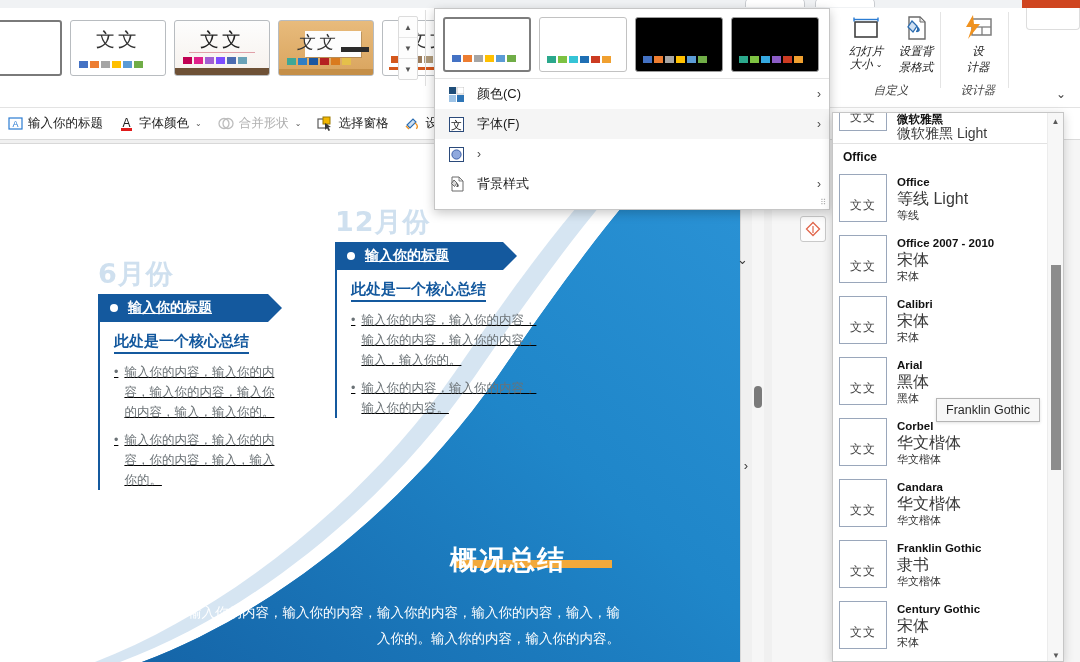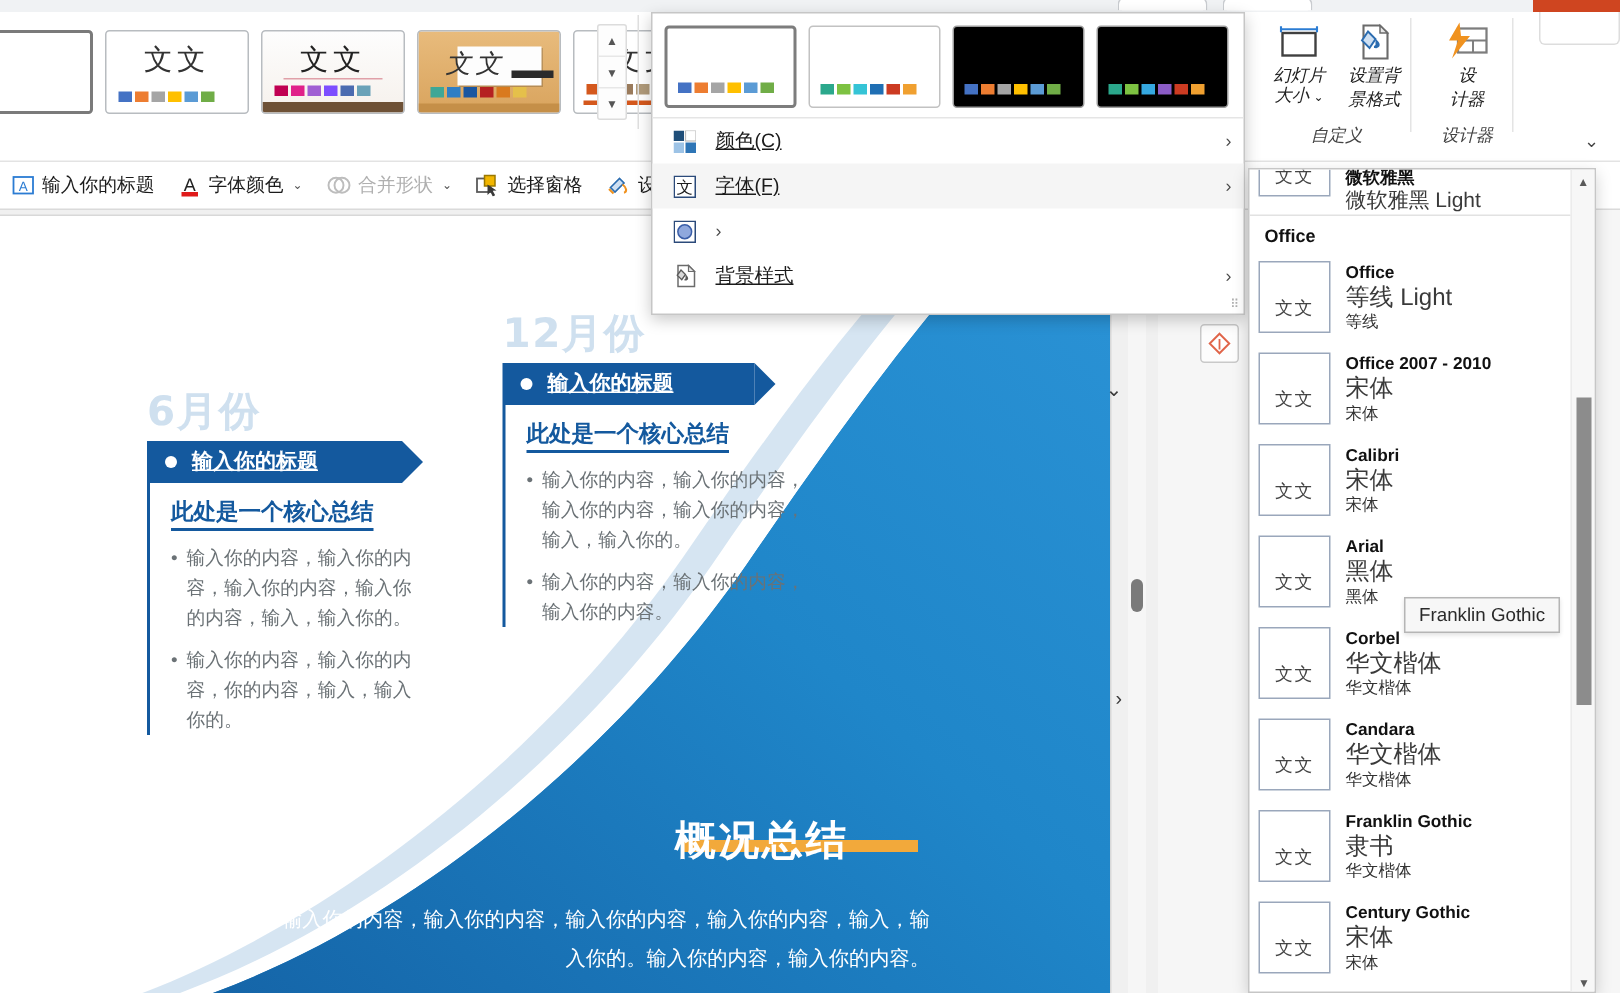--- a/index.html
+++ b/index.html
@@ -135,21 +135,21 @@
   .banner {
     position: relative; height: 28px; background: #14599e; color: #fff;
     display: flex; align-items: center; padding-left: 12px; font-size: 14px; font-weight: bold; text-decoration: underline;
   }
   .banner .dot { width: 8px; height: 8px; border-radius: 50%; background: #fff; margin-right: 10px; flex: 0 0 auto; }
   .banner .arrow {
     position: absolute; right: -14px; top: 0; width: 0; height: 0;
     border-top: 14px solid transparent; border-bottom: 14px solid transparent;
     border-left: 14px solid #14599e;
   }
-  .col-body { border-left: 2px solid #14599e; padding: 10px 0 0 14px; }
+  .col-body { border-left: 2px solid #14599e; padding: 10px 0 0 14px; text-decoration: underline; }
   .col-head {
     font-size: 15px; font-weight: bold; color: #14599e; margin-bottom: 8px;
     border-bottom: 2px solid #14599e; display: inline-block; padding-bottom: 1px;
   }
   .col-li { display: flex; font-size: 12.5px; color: #6b7276; line-height: 20px; margin-bottom: 8px; }
   .col-li .b { margin-right: 6px; color: #6b7276; }
 
   
   .summary-title {
     position: absolute; font-size: 27px; font-weight: bold; color: #ffffff; letter-spacing: 2px;
@@ -185,21 +185,21 @@
   .mthumb.dark { background: #000; border: 1px solid #9d9d9d; }
   .mthumb .sw { position: absolute; left: 7px; bottom: 8px; display: flex; gap: 2px; }
   .mthumb .sw i { width: 9px; height: 7px; display: block; }
   .menu-sep { height: 1px; background: #e5e5e5; margin: 0 0 0 0; }
   .menu-row {
     height: 30px; display: flex; align-items: center; padding: 0 8px 0 12px;
     font-size: 13px; color: #1b1b1b; cursor: default;
   }
   .menu-row.hl { background: #f5f5f5; }
   .menu-row .mi { width: 18px; height: 18px; margin-right: 12px; display:flex; align-items:center; justify-content:center; }
-  .menu-row .mtext { flex: 1; text-decoration: underline; }
+  .menu-row .mtext { flex: 1; }
   .menu-row .mchev { font-size: 12px; color: #4a4a4a; }
   .menu-grip { position: absolute; right: 4px; bottom: 2px; font-size: 8px; color: #b0b0b0; letter-spacing:-1px; }
 
   
   .font-panel {
     position: absolute; left: 832px; top: 112px; width: 232px; height: 550px;
     background: #ffffff; border: 1px solid #c6c6c6; box-shadow: 0 3px 10px rgba(0,0,0,.18);
     overflow: hidden;
   }
   .font-row {

